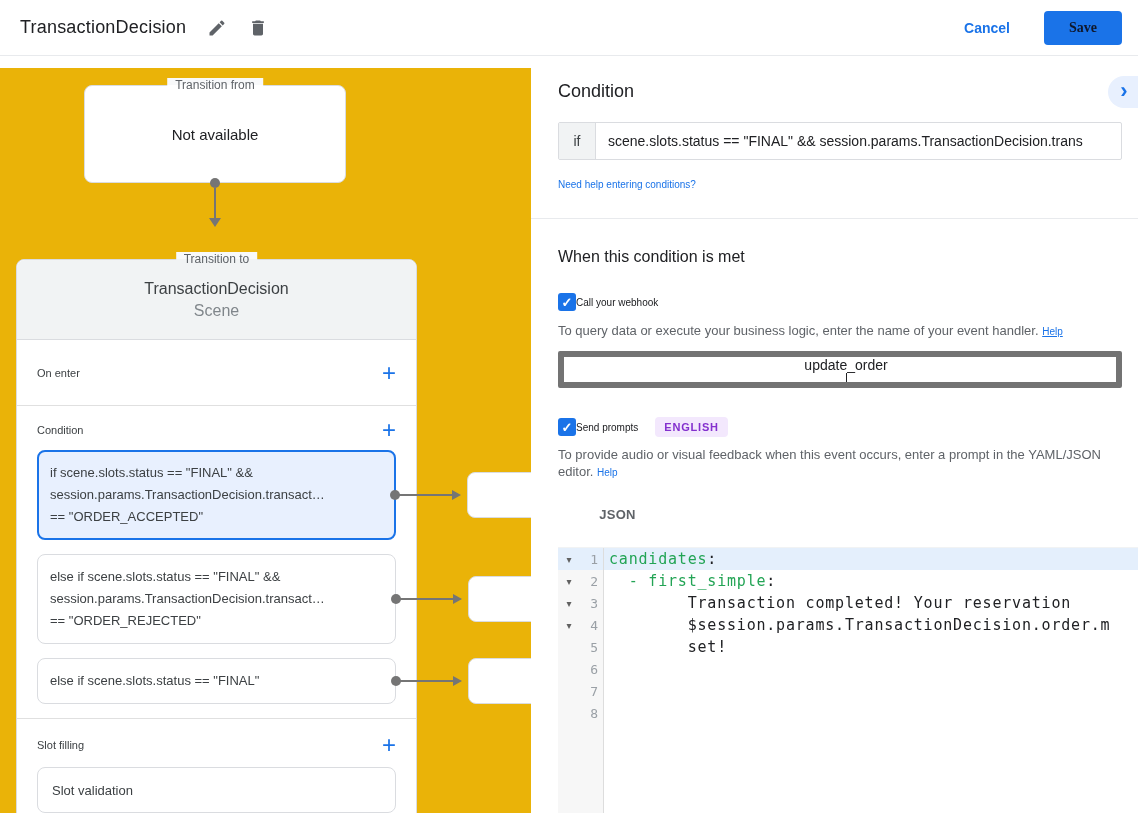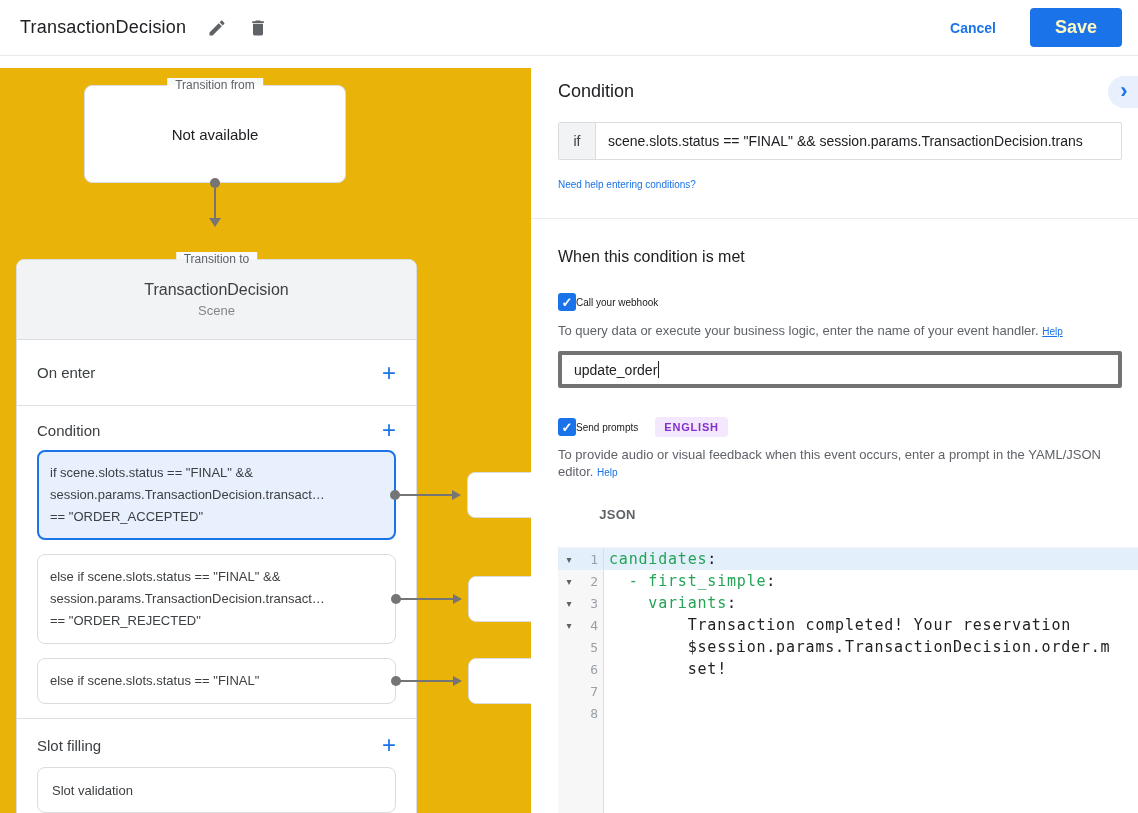--- a/index.html
+++ b/index.html
@@ -7,22 +7,22 @@
   body { font-family:"Liberation Sans", sans-serif; background:#fff; color:#202124; position:relative; }
 
   
   .topbar { position:absolute; left:0; top:0; width:1138px; height:56px; background:#fff;
             border-bottom:1px solid #e8eaed; display:flex; align-items:center; padding:0 16px 0 20px; z-index:5; }
   .topbar .title { font-size:18px; color:#202124; letter-spacing:.2px; }
   .icon-btn { width:24px; height:24px; display:flex; align-items:center; justify-content:center; cursor:pointer; }
   .icon-btn svg { fill:#5f6368; }
   .topbar .spacer { flex:1; }
   .cancel-btn { color:#1a73e8; font-size:14px; font-weight:bold; margin-right:34px; cursor:pointer; }
-  .save-btn { background:#1a73e8; color:#fef9c3; font-size:18px; font-weight:bold; border:none;
-              border-radius:4px; padding:9px 25px; cursor:pointer; }
+  .save-btn { background:#1a73e8; color:#0f172a; font-size:14px; font-weight:bold; border:none;
+              border-radius:4px; padding:9px 25px; cursor:pointer;font-family:Liberation Serif, serif; }
 
   
   .canvas { position:absolute; left:0; top:68px; width:531px; height:757px; background:#eab308; overflow:hidden; }
 
   .tfrom-box { position:absolute; left:84px; top:17px; width:262px; height:98px; background:#fff;
                border:1px solid #dadce0; border-radius:8px; display:flex; align-items:center; justify-content:center; }
   .legend { position:absolute; top:-8px; left:50%; transform:translateX(-50%); font-size:12px; color:#5f6368;
             padding:0 8px; white-space:nowrap; }
   .legend.on-white { background:linear-gradient(to bottom,#f8f9fa 50%,#ffffff 50%); }
   .legend.on-gray  { background:linear-gradient(to bottom,#f8f9fa 50%,#f1f3f4 50%); }
@@ -31,24 +31,24 @@
   .down-dot { position:absolute; left:210px; top:110px; width:10px; height:10px; border-radius:50%; background:#757575; }
   .down-line { position:absolute; left:214px; top:120px; width:2px; height:30px; background:#757575; }
   .down-head { position:absolute; left:209px; top:150px; width:0; height:0;
                border-left:6px solid transparent; border-right:6px solid transparent; border-top:9px solid #757575; }
 
   .scene-card { position:absolute; left:16px; top:191px; width:401px; height:600px; background:#fff;
                 border:1px solid #dadce0; border-radius:8px 8px 0 0; }
   .scene-head { background:#f1f3f4; border-bottom:1px solid #dadce0; border-radius:8px 8px 0 0; height:80px;
                 display:flex; flex-direction:column; align-items:center; justify-content:center; }
   .scene-title { font-size:16px; color:#3c4043; }
-  .scene-sub { font-size:13px; color:#80868b; margin-top:4px; }
+  .scene-sub { font-size:16px; color:#80868b; margin-top:4px; }
 
   .sec-row { display:flex; align-items:center; justify-content:space-between; padding:0 20px; }
-  .sec-label { font-size:15px; color:#3c4043; }
+  .sec-label { font-size:11px; color:#3c4043; }
   .plus { color:#1a73e8; font-size:24px; font-weight:300; line-height:20px; cursor:pointer; }
   .on-enter { height:66px; border-bottom:1px solid #e0e0e0; }
   .sec-title-row { height:44px; padding-top:4px; }
   .cond-items { padding:0 20px; }
   .cond-item { position:relative; background:#fff; border:1px solid #dadce0; border-radius:8px;
                padding:11px 12px; margin-bottom:14px; font-size:13px; color:#3c4043; cursor:pointer; }
   .cond-item.selected { background:#e8f0fe; border:2px solid #1a73e8; padding:10px 11px; }
   .cond-line { line-height:22px; white-space:nowrap; overflow:hidden; }
   .conn-dot { position:absolute; right:-6px; top:50%; margin-top:-5px; width:10px; height:10px;
               border-radius:50%; background:#757575; }
@@ -76,22 +76,22 @@
   .link { color:#1a73e8; font-size:10px; text-decoration:none; cursor:pointer; }
   .help-line { margin-top:14px; }
   .panel-divider { height:1px; background:#e8eaed; margin:26px -16px 0 -27px; }
   .when-title { margin-top:29px; font-size:16px; color:#202124; }
   .check-row { margin-top:27px; display:flex; align-items:center; }
   .checkbox { width:18px; height:18px; background:#1a73e8; border-radius:3px; display:flex; align-items:center;
               justify-content:center; color:#fff; font-size:13px; font-weight:bold; cursor:pointer; flex:none; }
   .check-label { font-size:10px; font-weight:normal; color:#202124; }
   .helper { margin-top:11px; font-size:13px; color:#5f6368; line-height:17px; }
   .helper .link { text-decoration:underline; }
-  .text-input { margin-top:11px; height:37px; border:4px solid #737373; border-radius:2px; display:flex;
-                align-items:center; padding-left:12px; font-size:14px; color:#202124; cursor:text; }
+  .text-input { margin-top:11px; height:37px; border:6px solid #737373; border-radius:2px; display:flex;
+                align-items:center; padding-left:12px; font-size:14px; color:#202124; cursor:text;flex-direction:column; }
   .caret { display:inline-block; width:1px; height:17px; background:#202124; margin-left:1px; vertical-align:middle; }
   .lang-badge { margin-left:17px; background:#f3e8fd; color:#8430ce; font-size:11px; font-weight:bold;
                 letter-spacing:.8px; padding:4px 9px; border-radius:4px; }
   .prompts-helper { margin-top:9px; width:560px; }
   .tabs { margin-top:15px; display:flex; }
   .tab { width:119px; height:36px; display:flex; align-items:center; justify-content:center; font-size:13px;
          font-weight:bold; color:#5f6368; letter-spacing:.3px; cursor:pointer; }
   .tab.active { background:#e8f0fe; color:#1a73e8; }
 
   
@@ -270,20 +270,19 @@
           <div class="lnum">7</div>
         </div>
         <div class="g-row">
           <div class="fold"></div>
           <div class="lnum">8</div>
         </div>
       </div>
     <div class="code">
         <div class="c-row hl"><span class="tok-g">candidates</span><span class="tok-p">:</span></div>
         <div class="c-row"><span class="tok-p">  </span><span class="tok-g">- first_simple</span><span class="tok-p">:</span></div>
-        <div class="c-row"><span class="tok-p">    </span><span class="tok-g">variants</span><span class="tok-p">:</span></div>
         <div class="c-row"><span class="tok-p">        Transaction completed! Your reservation</span></div>
         <div class="c-row"><span class="tok-p">        $session.params.TransactionDecision.order.m</span></div>
         <div class="c-row"><span class="tok-p">        set!</span></div>
         <div class="c-row"></div>
       </div>
   </div>
 </div>
 
 </body></html>

